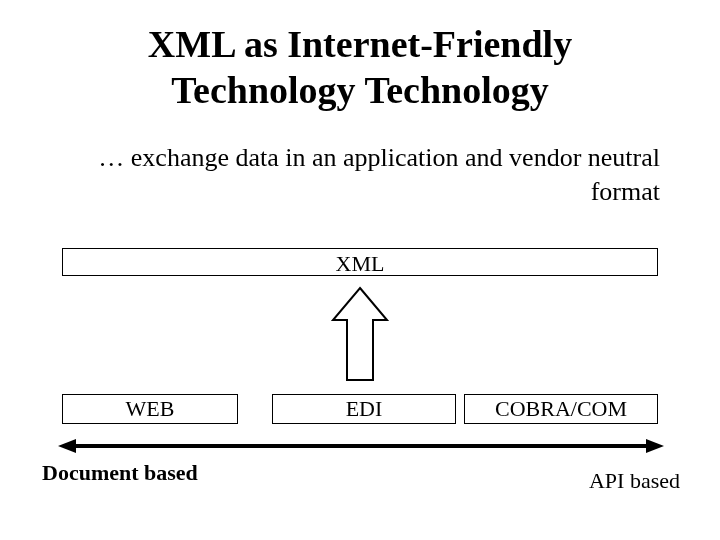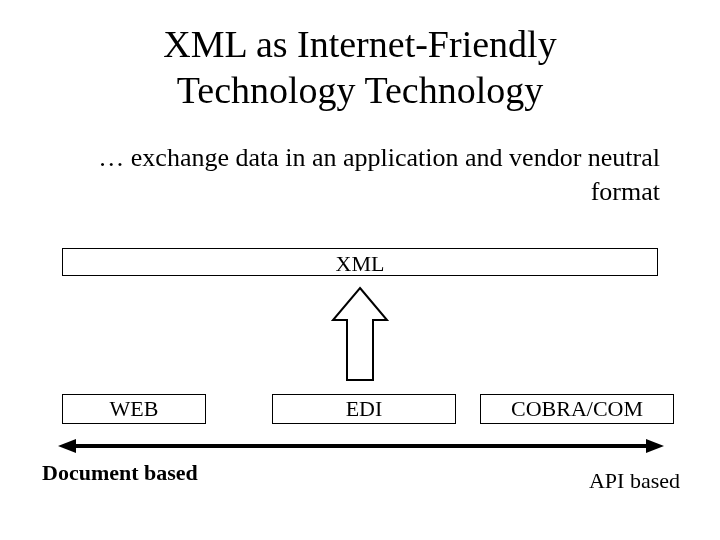--- a/index.html
+++ b/index.html
@@ -9,21 +9,21 @@
       background: #fff;
       font-family: "Times New Roman", Times, serif;
       color: #000;
       position: relative;
     }
     .title {
       text-align: center;
       font-size: 38px;
       line-height: 1.2;
       padding-top: 22px;
-      font-weight: normal;
+      font-weight: bold;
     }
     .subtitle {
       font-size: 26px;
       line-height: 1.3;
       padding: 28px 60px 0 60px;
       text-align: right;
     }
     .xml-box {
       position: absolute;
       top: 248px;
@@ -42,23 +42,23 @@
     }
     .small-box {
       position: absolute;
       top: 394px;
       height: 30px;
       border: 1.5px solid #000;
       text-align: center;
       font-size: 22px;
       line-height: 28px;
     }
-    .box-web { left: 62px; width: 144px; }
+    .box-web { left: 62px; width: 176px; }
     .box-edi { left: 272px; width: 184px; }
-    .box-cobra { left: 480px; width: 194px; }
+    .box-cobra { left: 464px; width: 194px; }
     .hline {
       position: absolute;
       top: 436px;
       left: 58px;
       width: 606px;
     }
     .label-left {
       position: absolute;
       top: 460px;
       left: 42px;

